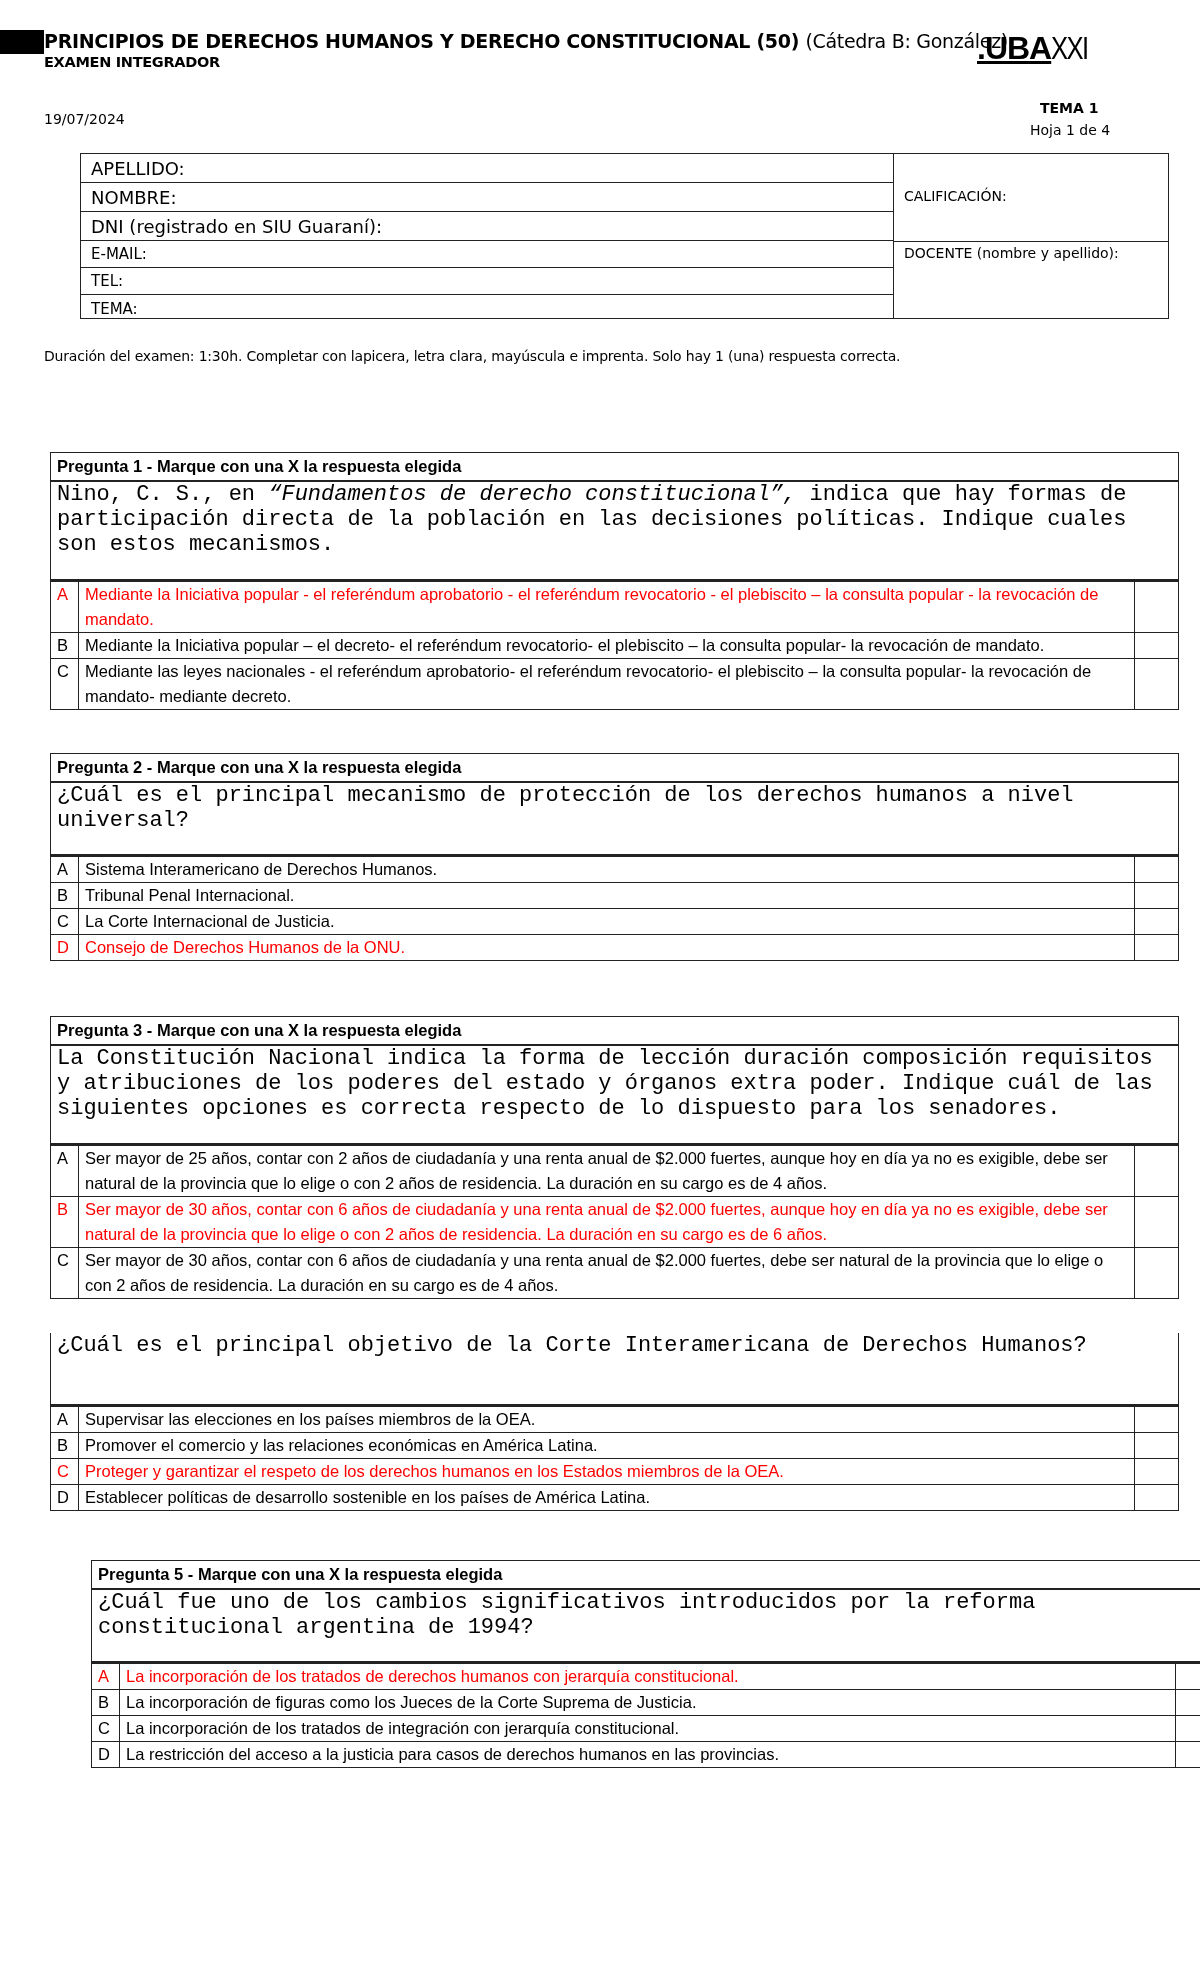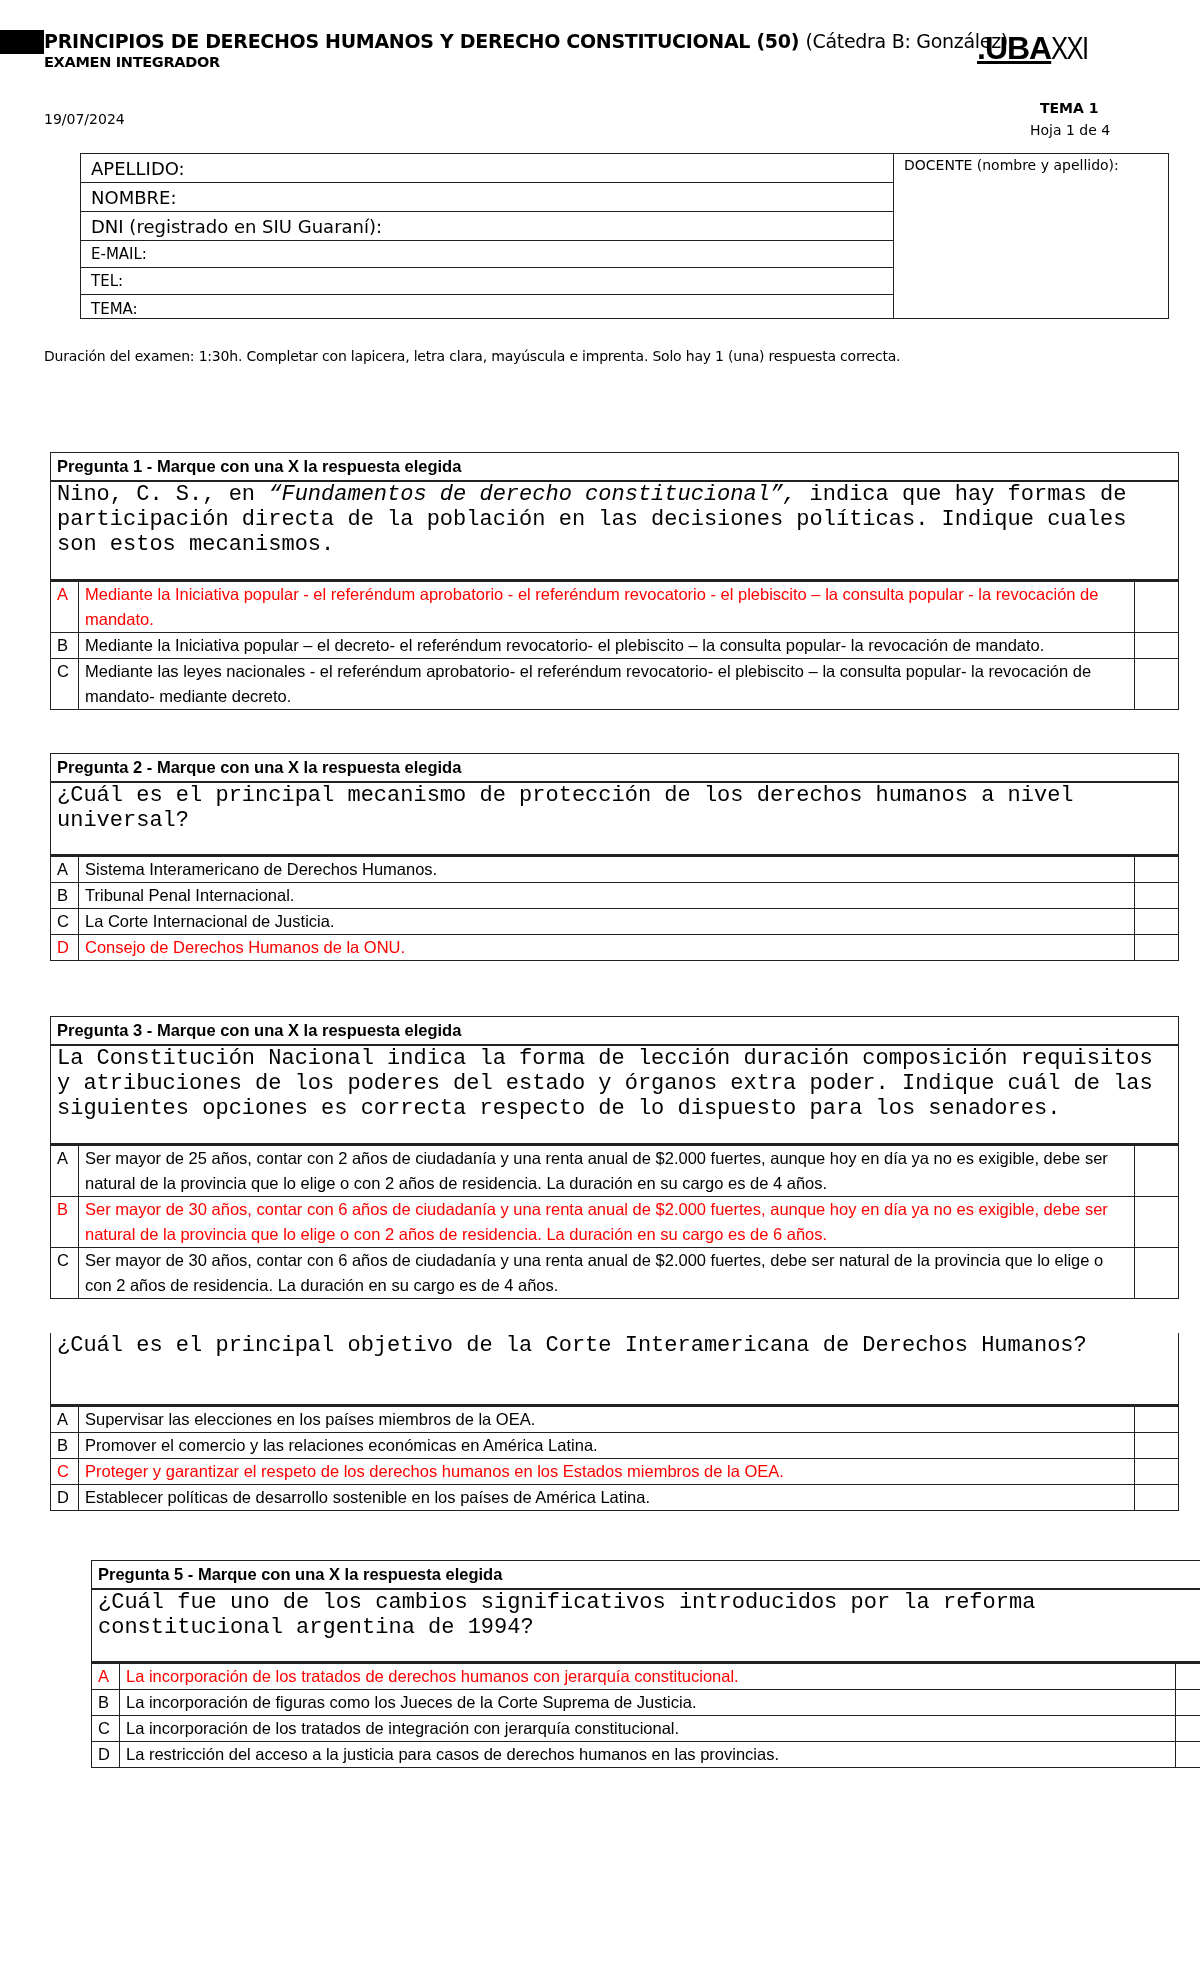--- a/index.html
+++ b/index.html
@@ -65,20 +65,21 @@
         <span>E-MAIL:</span>
       </div>
     <div class="row small">
         <span>TEL:</span>
       </div>
     <div class="row small">
         <span>TEMA:</span>
       </div>
   </div>
   <div class="right">
+    <div class="calif">CALIFICACIÓN:</div>
     <div class="docente">DOCENTE (nombre y apellido):</div>
   </div>
 </div>
 
 <div class="instructions">Duración del examen: 1:30h. Completar con lapicera, letra clara, mayúscula e imprenta. Solo hay 1 (una) respuesta correcta.</div>
 
 <div class="question" style="top:416px;">
   <div class="q-head">Pregunta 1 - Marque con una X la respuesta elegida</div>
   <div class="q-body" style="height:98px;">
     <div><span>Nino, C. S., en </span><em>“Fundamentos de derecho constitucional”,</em><span> indica que hay formas de participación directa de la población en las decisiones políticas. Indique cuales son estos mecanismos.</span></div>

